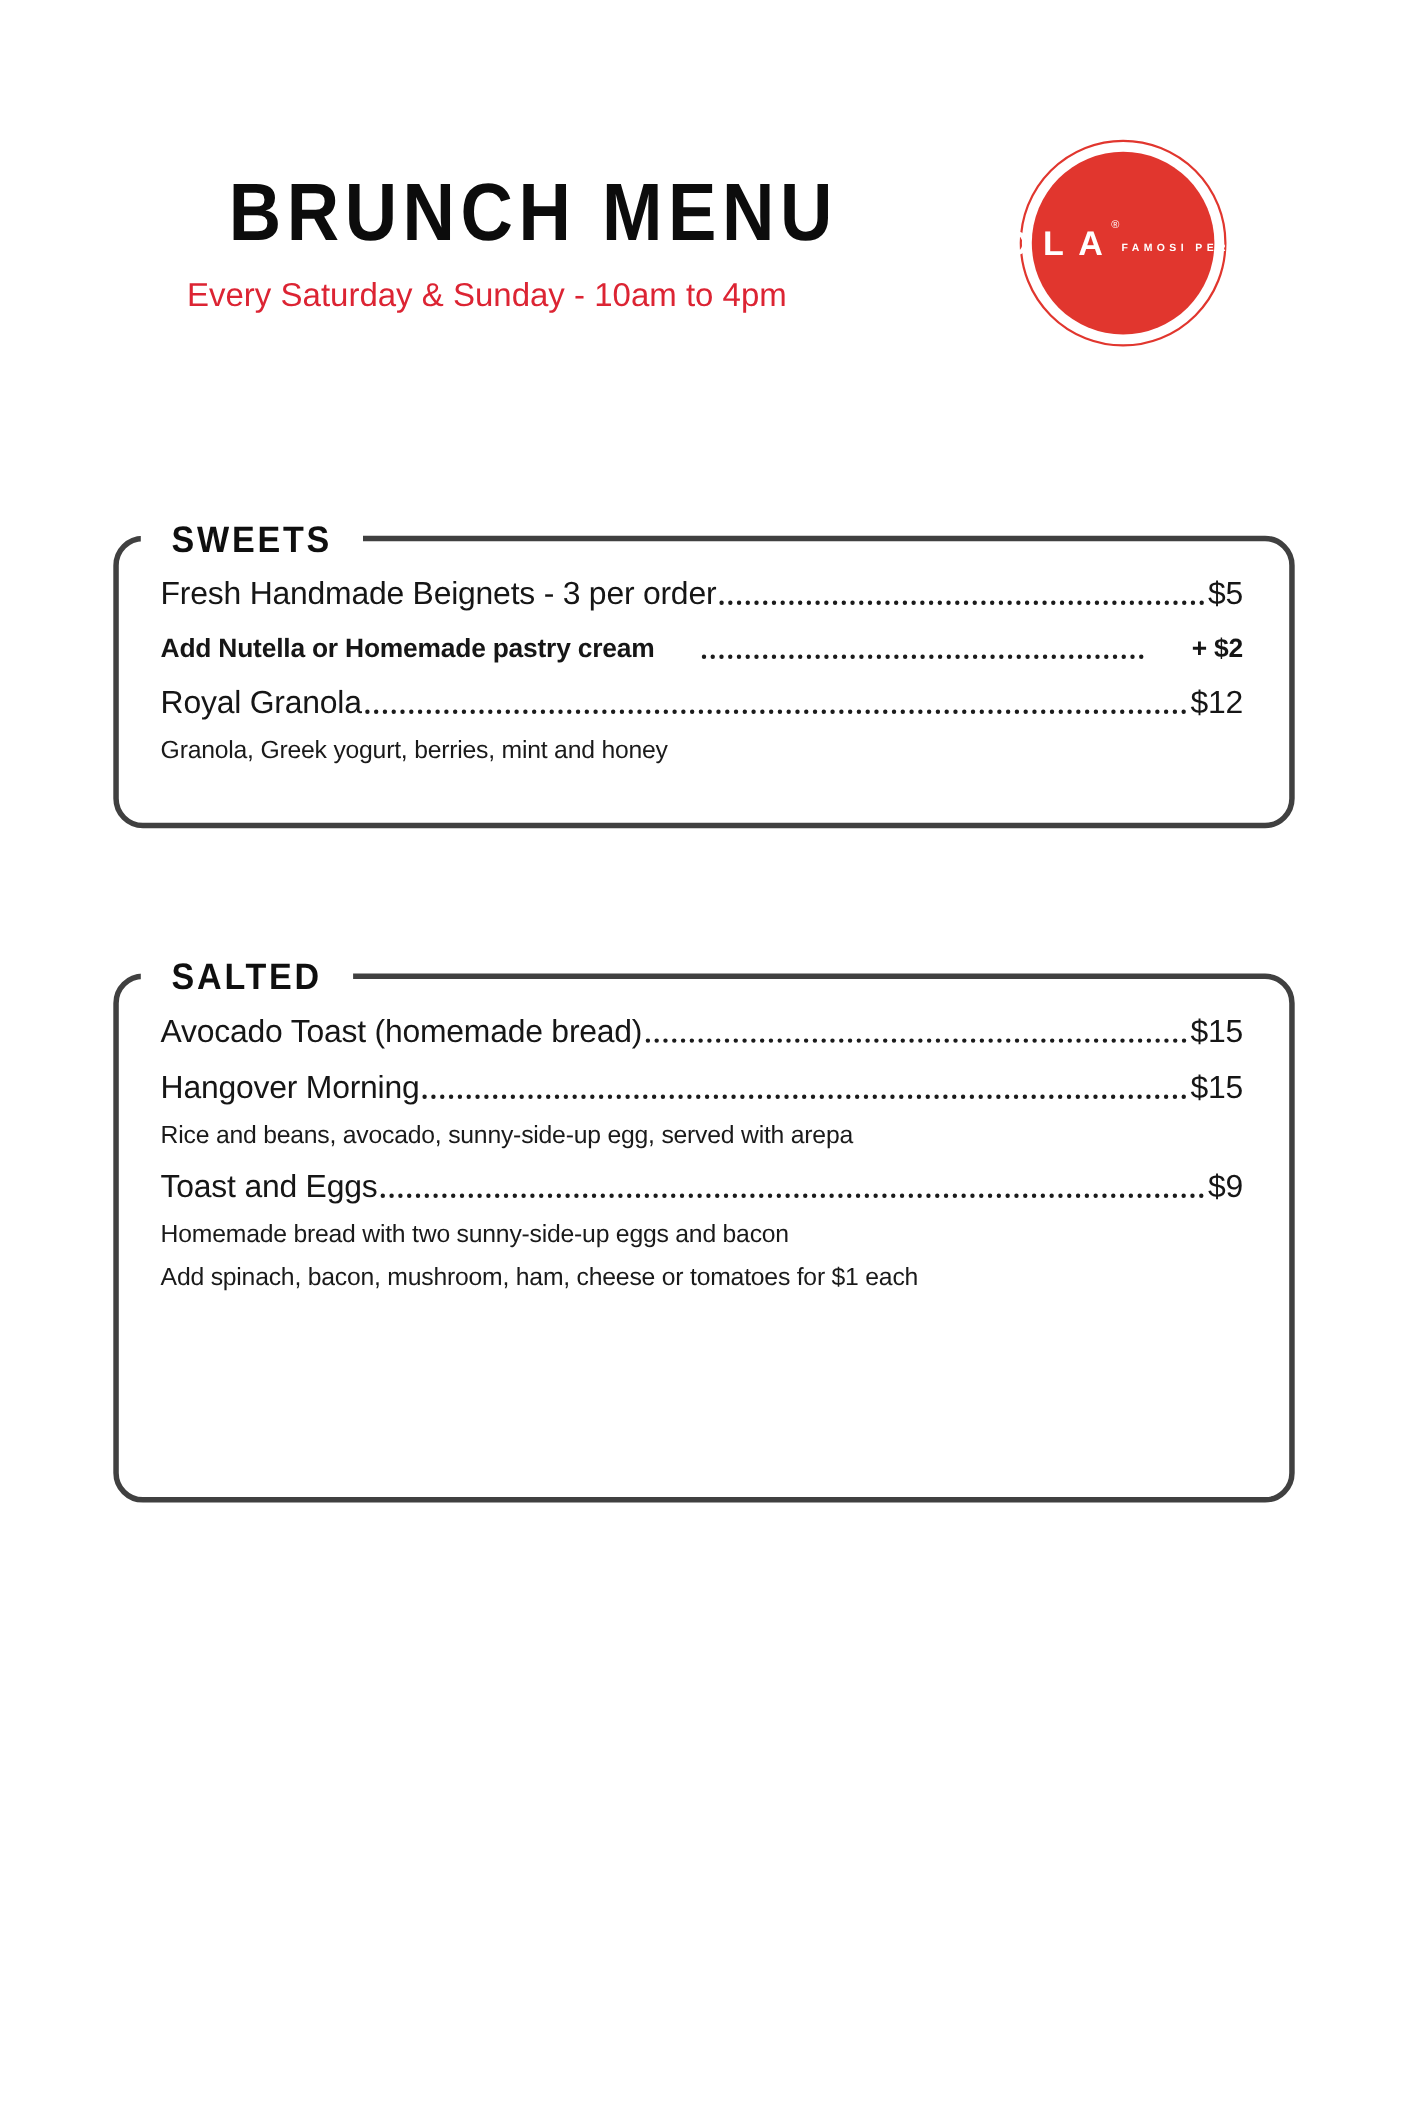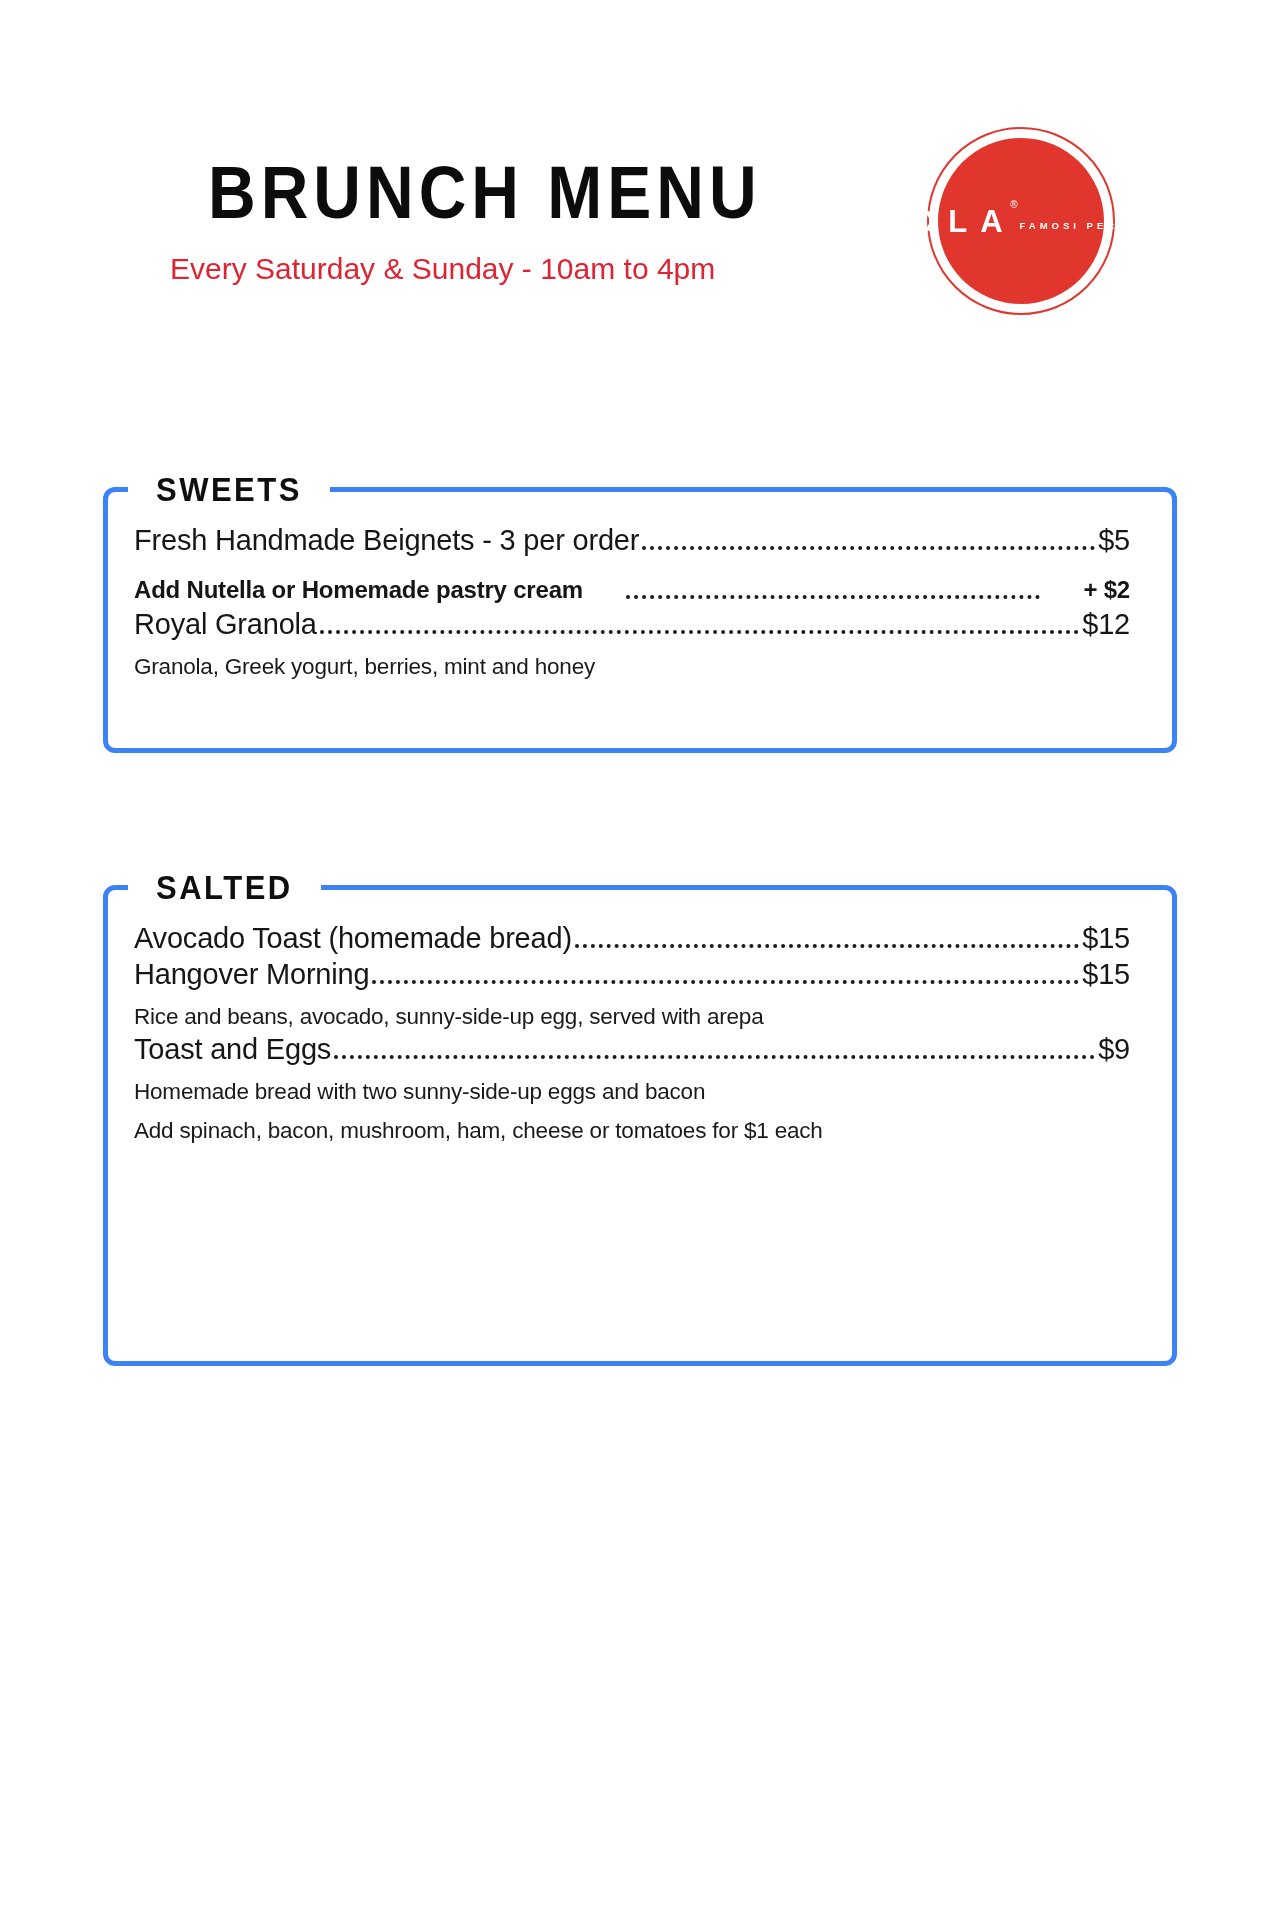--- a/index.html
+++ b/index.html
@@ -85,24 +85,24 @@
     padding-left: 4px;
     line-height: 1;
     white-space: nowrap;
   }
 
   
   .menu-box {
     position: absolute;
     left: 103px;
     width: 1074px;
-    border: 5px solid #3b82f6;
-    border-radius: 12px;
+    border: 5px solid #404040;
+    border-radius: 27px;
     background: #ffffff;
-    padding: 26px 42px 0 26px;
+    padding: 26px 42px 0 38px;
   }
   .menu-box.sweets { top: 487px; height: 266px; }
   .menu-box.salted { top: 885px; height: 481px; }
 
   .box-label {
     position: absolute;
     top: -23px;
     left: 20px;
     background: #ffffff;
     padding: 0 28px;
@@ -116,20 +116,21 @@
   }
 
   
   .item-row {
     display: flex;
     align-items: flex-end;
     font-size: 29px;
     font-weight: 400;
     color: #161616;
     line-height: 36px;
+    margin-top: 15px;
     letter-spacing: -0.2px;
   }
   .item-row:first-of-type { margin-top: 4px; }
   .item-name { white-space: nowrap; }
   .leader {
     flex: 1 1 auto;
     border-bottom: 4px dotted #1b1b1b;
     margin: 0 3px 8px 3px;
     min-width: 20px;
   }

